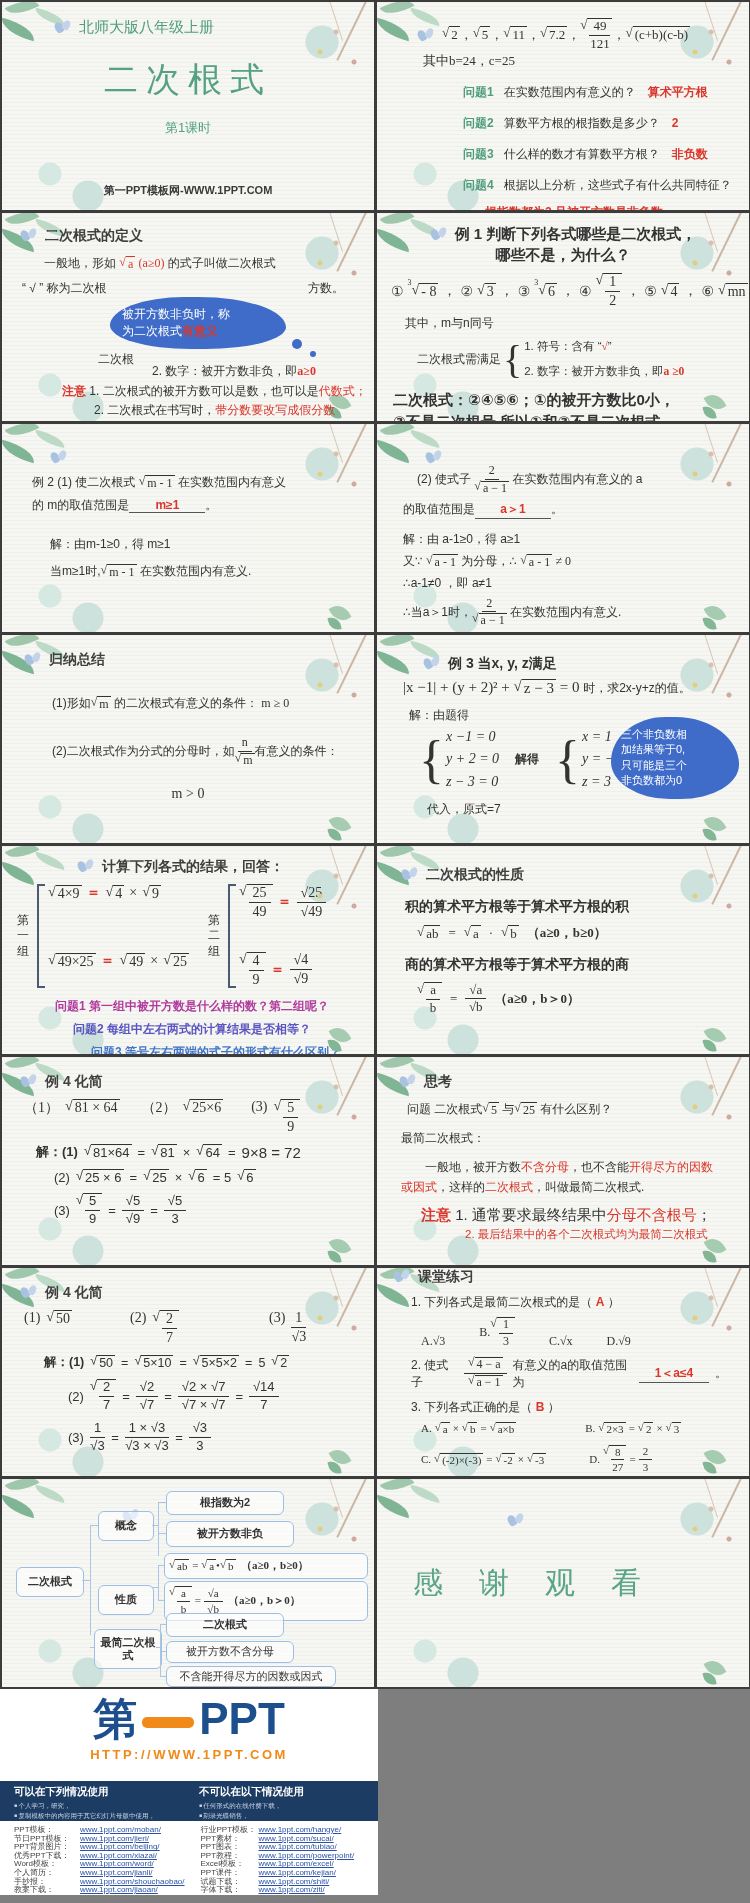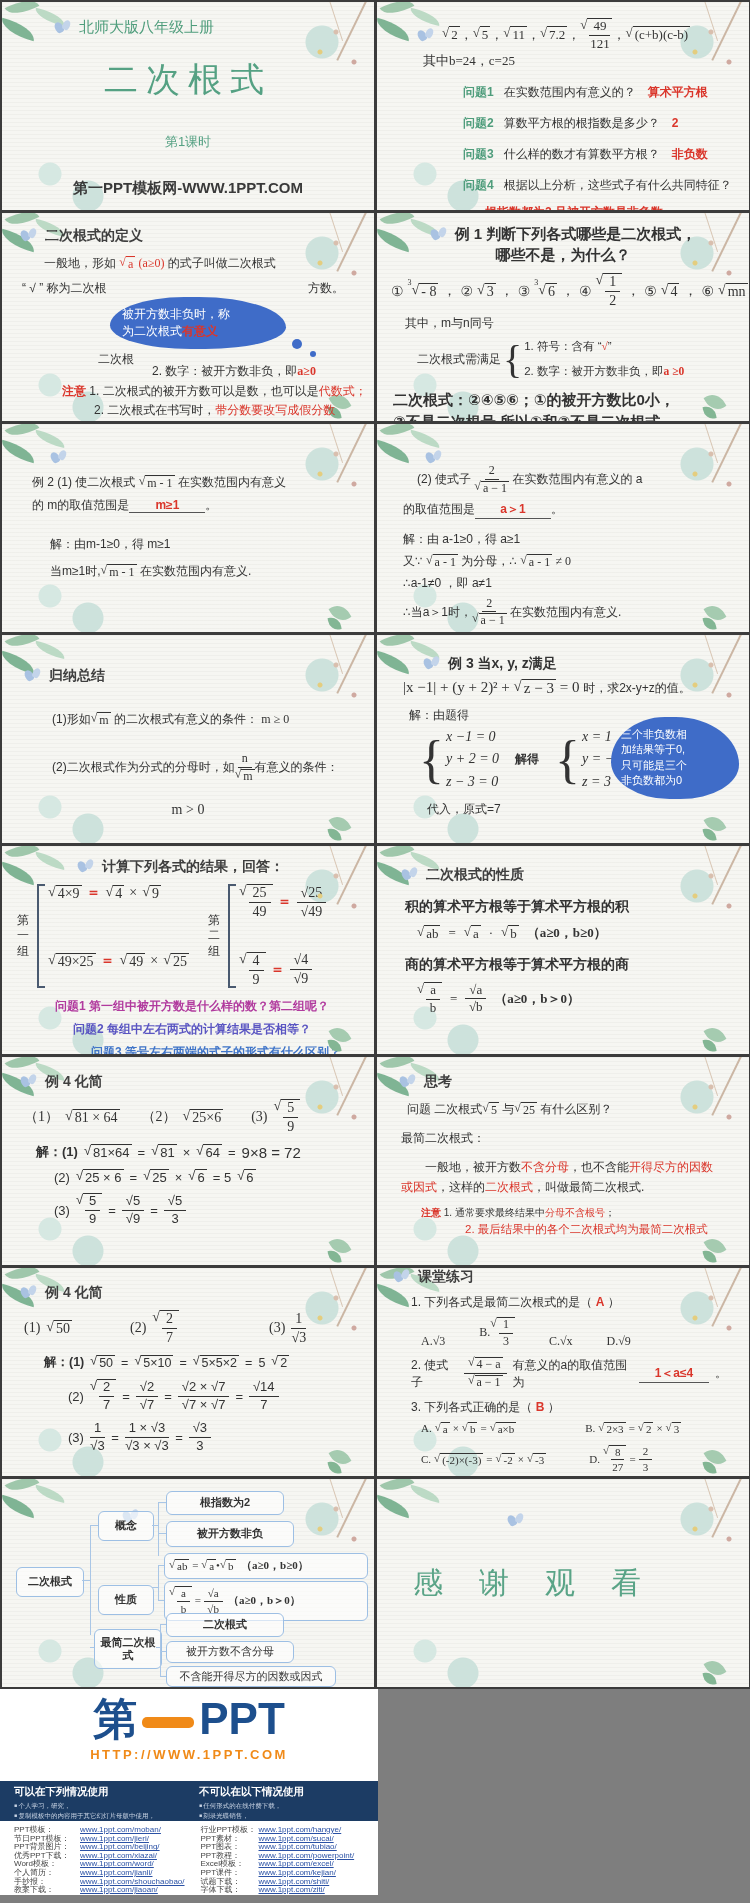--- a/index.html
+++ b/index.html
@@ -45,22 +45,22 @@
 .frac>.fn{border-bottom:1px solid currentColor;padding:0 4px 1px;}
 .frac>.fd{padding-top:1px;}
 .cloud{position:absolute;background:#3f6cc8;color:#fff;padding:9px 12px;font-size:12px;line-height:1.4;white-space:pre-line;z-index:3;border-radius:46% 54% 50% 50%/60% 64% 46% 50%;}
 .cloud.dots::after{content:"";position:absolute;right:-16px;bottom:0;width:10px;height:10px;border-radius:50%;background:#3f6cc8;box-shadow:16px 10px 0 -2px #3f6cc8;}
 .ansu{display:inline-block;min-width:64px;text-align:center;border-bottom:1px solid #555;color:#da362b;font-weight:bold;padding:0 6px;}
 .vbk{width:6px;border-left:2px solid #4a5a70;border-top:2px solid #4a5a70;border-bottom:2px solid #4a5a70;align-self:stretch;margin-right:3px;}
 .vlb{width:14px;word-break:break-all;line-height:1.3;font-size:12px;align-self:center;margin-right:6px;}
 
 .s1 .hd{margin:16px 0 0 52px;font-size:15px;}
 .s1 .tt{margin-top:20px;text-align:center;font-size:34px;color:#55a183;letter-spacing:8px;}
-.s1 .sb{margin-top:30px;text-align:center;font-size:13px;color:#55a183;}
-.s1 .site{position:absolute;bottom:12px;width:100%;text-align:center;font-weight:bold;font-size:15px;color:#3a3a3a;}
+.s1 .sb{margin-top:16px;text-align:center;font-size:13px;color:#55a183;}
+.s1 .site{position:absolute;bottom:12px;width:100%;text-align:center;font-weight:bold;font-size:11px;color:#3a3a3a;}
 
 .s2 .fm{margin:16px 0 0 40px;font-size:13px;display:flex;align-items:center;flex-wrap:wrap;width:320px;}
 .s2 .qr{margin:14px 0 0 86px;}
 .s2 .qr .ql{margin-right:10px;}
 .s2 .qr .qa{margin-left:12px;}
 .s2 .cc{margin:10px 0 0 108px;}
 
 .s3{padding:14px 18px;}
 .s3 .l1{margin:10px 0 0 24px;}
 .s3 .l2{margin:8px 0 0 2px;display:flex;width:322px;justify-content:space-between;}
@@ -80,21 +80,21 @@
 .s4 .cnd{font-size:11.5px;line-height:2.2;}
 .s4 .bt{margin:4px 0 0 16px;font-size:15px;font-weight:bold;line-height:1.45;}
 
 .s5{padding:50px 20px 0 30px;}
 .s5 .rw{margin-bottom:6px;}
 .s5 .sol{margin:22px 0 0 18px;}
 .s5 .sol2{margin:10px 0 0 18px;}
 .s6{padding:40px 16px 0 26px;}
 .s6 .rw{margin-bottom:5px;}
 
-.s7{padding:32px 22px;}
+.s7{padding:16px 22px;}
 .s7 .l1{margin:26px 0 0 28px;}
 .s7 .l2{margin:24px 0 0 28px;}
 .s7 .l3{margin:18px 0 0 0;text-align:center;font-size:14px;}
 
 .s8{padding:20px 14px;}
 .s8 .fml{margin:6px 0 0 12px;font-size:15px;}
 .s8 .sol{margin:10px 0 0 18px;}
 .s8 .sys{display:flex;align-items:center;margin:2px 0 0 28px;}
 .s8 .brc{font-size:52px;font-weight:100;font-family:"Liberation Serif",serif;margin-right:2px;}
 .s8 .col{font-size:14px;font-style:italic;line-height:1.6;}
@@ -112,30 +112,30 @@
 .s9 .q1{color:#b13a9e;margin:10px 0 0 38px;font-size:12px;}
 .s9 .q2{color:#5a55c2;margin:6px 0 0 56px;font-size:12px;}
 .s9 .q3{color:#3f74c8;margin:6px 0 0 74px;font-size:12px;}
 
 .s10{padding:20px 24px;}
 .s10 .p{margin:14px 0 0 4px;font-size:14px;}
 .s10 .f{margin:8px 0 0 16px;font-size:13px;display:flex;align-items:center;}
 .s10 .f>*{margin-right:8px;}
 
 .s11{padding:16px 18px;}
-.s11 .its{display:flex;align-items:center;margin:8px 0 0 4px;font-size:14px;}
+.s11 .its{display:flex;margin:8px 0 0 4px;font-size:14px;}
 .s11 .its>*{margin-right:6px;}
 .s11 .sr{display:flex;align-items:center;margin:8px 0 0 34px;font-size:13px;}
 .s11 .sr>*{margin-right:6px;}
 
 .s12{padding:16px 22px;}
 .s12 .q{margin:10px 0 0 8px;}
 .s12 .sub{margin:12px 0 0 2px;}
 .s12 .par{margin:10px 0 0 2px;width:312px;line-height:1.7;text-indent:2em;}
-.s12 .nt{margin:8px 0 0 22px;font-size:10px;}
+.s12 .nt{margin:8px 0 0 22px;font-size:15px;}
 .s12 .nt2{margin:2px 0 0 66px;font-size:11.5px;}
 
 .s14{padding:0 16px;font-size:12px;}
 .s14 .q{margin:8px 0 0 18px;}
 .s14 .op1{display:flex;align-items:flex-end;margin:6px 0 0 28px;font-size:12px;}
 .s14 .op1>*{margin-right:34px;}
 .s14 .q2m{display:flex;align-items:center;margin:8px 0 0 18px;}
 .s14 .q2m>*{margin-right:6px;}
 .s14 .og{display:flex;margin:6px 0 0 28px;font-size:11px;}
 .s14 .og>*{margin-right:10px;display:flex;align-items:center;}

